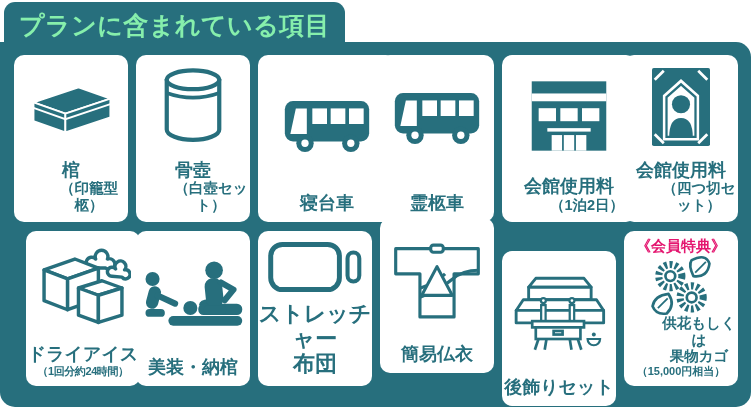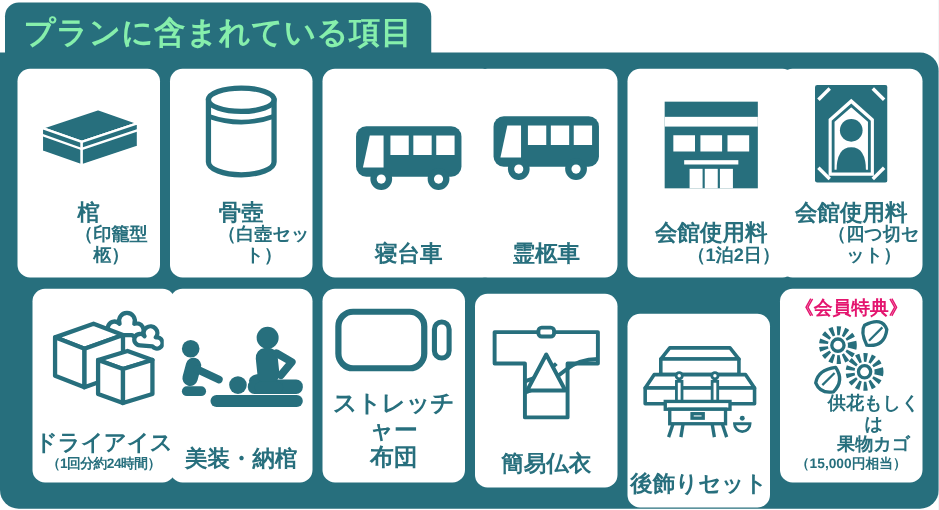--- a/index.html
+++ b/index.html
@@ -4,25 +4,25 @@
 <style>
   html,body{margin:0;padding:0;background:#ffffff;}
   .stage{position:relative;width:751px;height:408px;font-family:"Liberation Sans","DejaVu Sans",sans-serif;overflow:hidden;}
   .tab{position:absolute;left:4px;top:2px;height:46px;padding:0 15px;background:#276F7D;border-radius:11px 11px 0 0;display:flex;align-items:center;}
   .tab .title{color:#86efac;font-size:25px;font-weight:bold;letter-spacing:0.5px;}
   .panel{position:absolute;left:0;top:42px;width:751px;height:365px;background:#276F7D;border-radius:0 15px 15px 15px;}
   .card{position:absolute;background:#ffffff;border-radius:10px;display:flex;flex-direction:column;align-items:center;}
   .icon-area{flex:1;display:flex;align-items:center;justify-content:center;width:100%;min-height:0;}
   .labels{text-align:center;color:#276F7D;font-weight:bold;line-height:1.13;padding-bottom:9px;width:100%;}
   .l1{font-size:18px;}
-  .l1-sm{font-size:19px;text-align:center;}
+  .l1-sm{font-size:22px;text-align:center;}
   .l2{font-size:14.5px;padding-left:36px;}
   .l2-xs{font-size:11px;letter-spacing:-0.4px;}
   .l3{font-size:11px;}
-  .badge{color:#E4156F;font-size:15px;font-weight:bold;text-align:center;padding-top:8px;line-height:1;}
+  .badge{color:#E4156F;font-size:15px;font-weight:bold;text-align:center;padding-top:8px;line-height:1;font-family:Liberation Serif, serif;}
   svg{display:block;}
 </style>
 </head>
 <body>
 
 <div class="stage">
 
   <div class="panel">
 
     <div class="card" style="left:14px;top:13px;width:114px;height:167px;">
@@ -187,21 +187,21 @@
           <rect x="3" y="3" width="76" height="50" rx="13" fill="#ffffff" stroke="#276F7D" stroke-width="5.5"></rect>
           <rect x="88" y="12" width="13" height="32" rx="6.5" fill="#ffffff" stroke="#276F7D" stroke-width="4.5"></rect>
         </svg>
       </div>
       <div class="labels">
         <div class="l1-sm">ストレッチャー</div>
         <div class="l1-sm">布団</div>
       </div>
     </div>
 
-    <div class="card" style="left:380px;top:193px;width:114px;height:155px;">
+    <div class="card" style="left:380px;top:176px;width:114px;height:155px;">
       <div class="icon-area">
         <svg width="88" height="76" viewBox="0 0 98 84">
           <g fill="#ffffff" stroke="#276F7D" stroke-width="3.5" stroke-linejoin="round">
             <path d="M3,6 L95,6 L95,34 L68,34 L68,82 L30,82 L30,34 L3,34 Z"></path>
             <rect x="42" y="2" width="14" height="8" rx="3"></rect>
           </g>
           <path d="M30,60 Q52,52 66,40 Q78,30 95,30" fill="none" stroke="#276F7D" stroke-width="3.5"></path>
           <path d="M30,50 Q48,44 58,34" fill="none" stroke="#276F7D" stroke-width="3.5"></path>
           <polygon points="49,26 32,58 66,58" fill="#ffffff" stroke="#276F7D" stroke-width="3.5" stroke-linejoin="round"></polygon>
         </svg>

